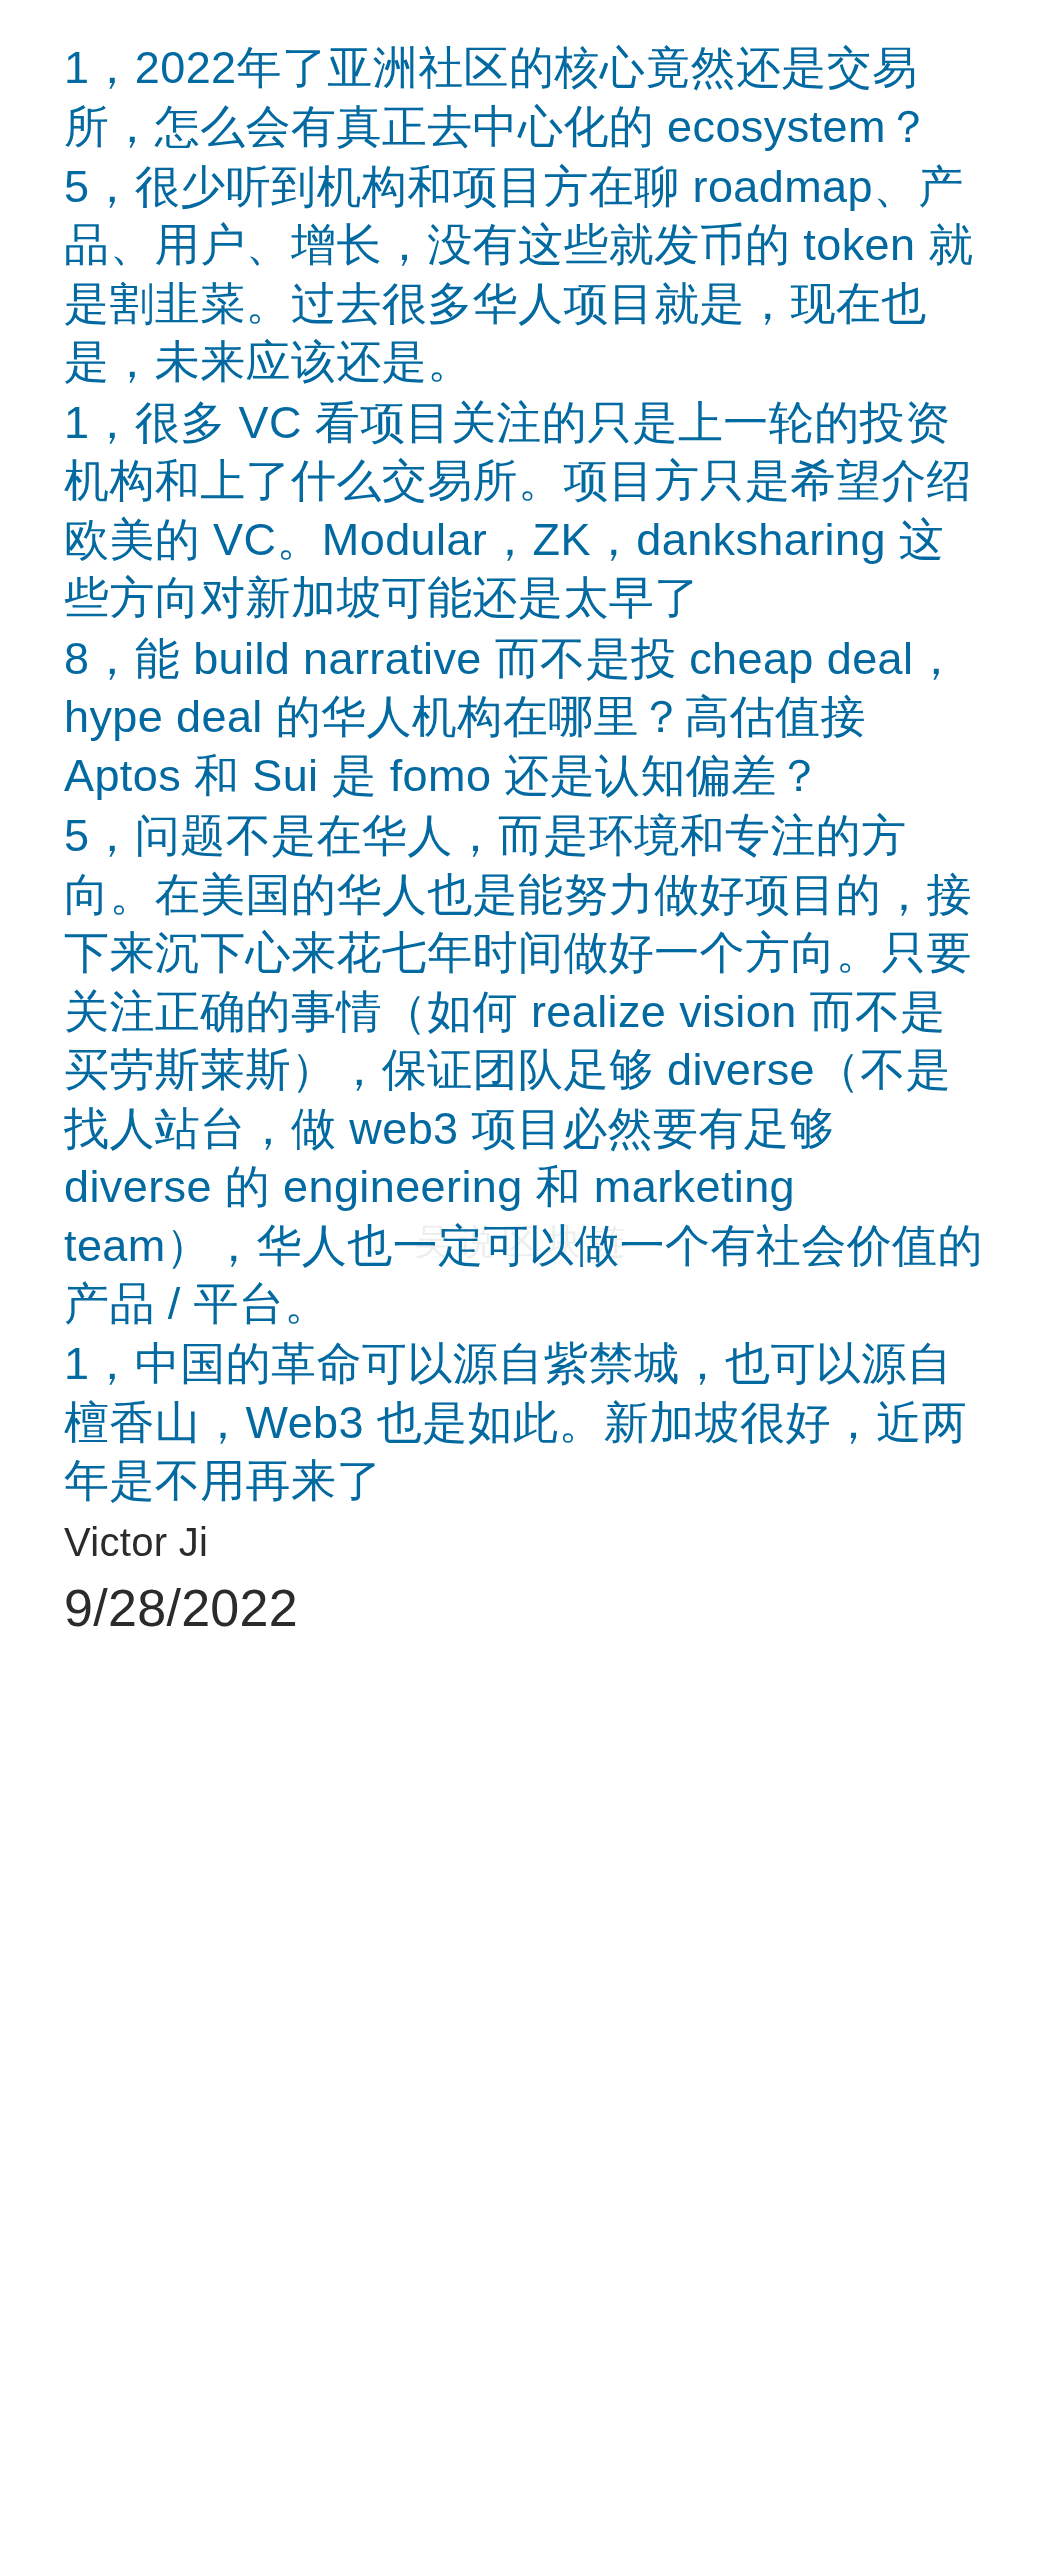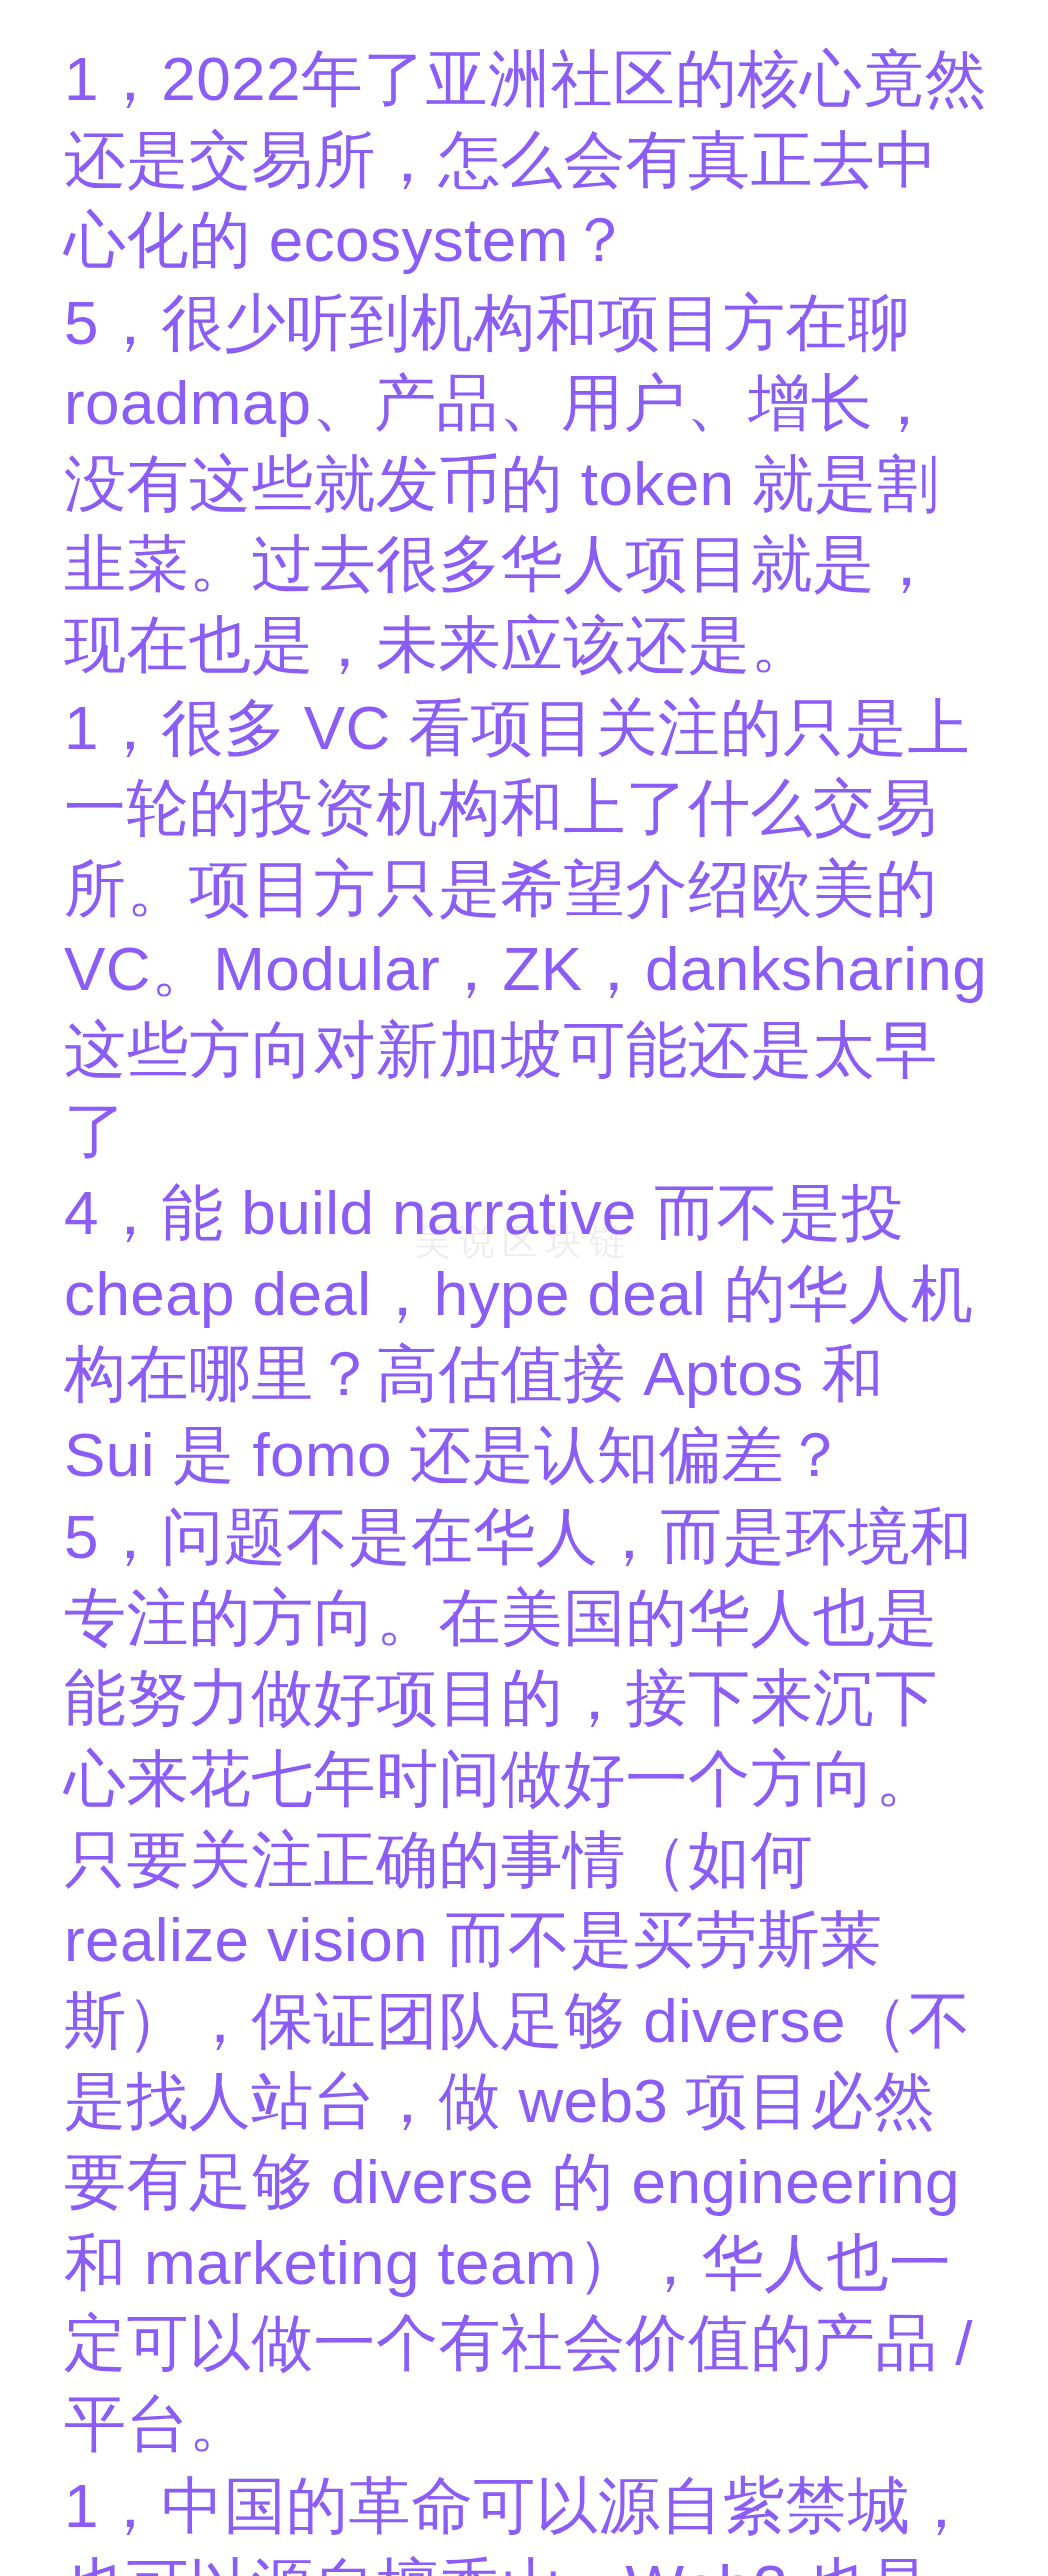--- a/index.html
+++ b/index.html
@@ -21,24 +21,24 @@
     box-sizing: border-box;
     padding: 39px 60px 58px 64px;
     position: relative;
     background: #ffffff;
   }
   .note-body {
     position: relative;
     z-index: 2;
   }
   .para {
-    font-size: 62px;
+    font-size: 45px;
     line-height: 1.30;
     letter-spacing: 0.4px;
-    color: #8b5cf6;
+    color: #0369a1;
     margin: 0 0 1.9px 0;
     text-align: left;
     word-break: break-word;
   }
   .signature-block {
     position: relative;
     z-index: 2;
   }
   .sig-name {
     font-size: 40px;
@@ -72,21 +72,21 @@
 <body>
 
 <div class="page">
 
   <div class="watermark">吴说区块链</div>
 
   <div class="note-body">
     <p class="para">1，2022年了亚洲社区的核心竟然还是交易所，怎么会有真正去中心化的 ecosystem？</p>
     <p class="para">5，很少听到机构和项目方在聊 roadmap、产品、用户、增长，没有这些就发币的 token 就是割韭菜。过去很多华人项目就是，现在也是，未来应该还是。</p>
     <p class="para">1，很多 VC 看项目关注的只是上一轮的投资机构和上了什么交易所。项目方只是希望介绍欧美的 VC。Modular，ZK，danksharing 这些方向对新加坡可能还是太早了</p>
-    <p class="para">4，能 build narrative 而不是投 cheap deal，hype deal 的华人机构在哪里？高估值接 Aptos 和 Sui 是 fomo 还是认知偏差？</p>
+    <p class="para">8，能 build narrative 而不是投 cheap deal，hype deal 的华人机构在哪里？高估值接 Aptos 和 Sui 是 fomo 还是认知偏差？</p>
     <p class="para">5，问题不是在华人，而是环境和专注的方向。在美国的华人也是能努力做好项目的，接下来沉下心来花七年时间做好一个方向。只要关注正确的事情（如何 realize vision 而不是买劳斯莱斯），保证团队足够 diverse（不是找人站台，做 web3 项目必然要有足够 diverse 的 engineering 和 marketing team），华人也一定可以做一个有社会价值的产品 / 平台。</p>
     <p class="para">1，中国的革命可以源自紫禁城，也可以源自檀香山，Web3 也是如此。新加坡很好，近两年是不用再来了</p>
   </div>
 
   <div class="signature-block">
     <div class="sig-name">Victor Ji</div>
     <div class="sig-date">9/28/2022</div>
   </div>
 
 </div>

